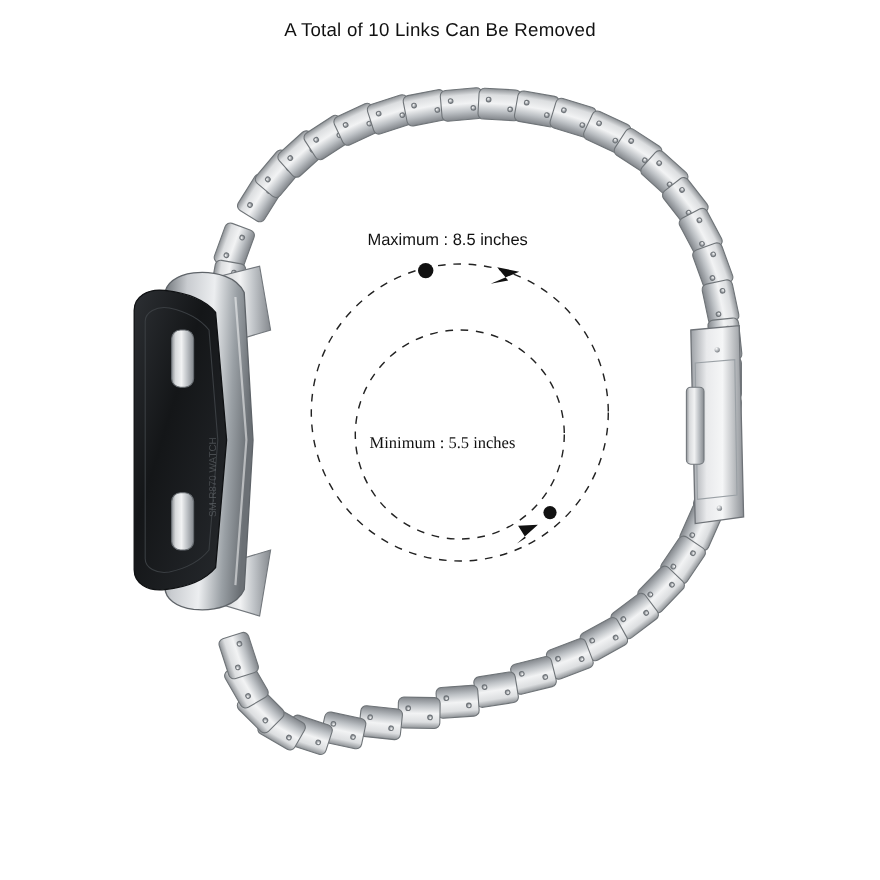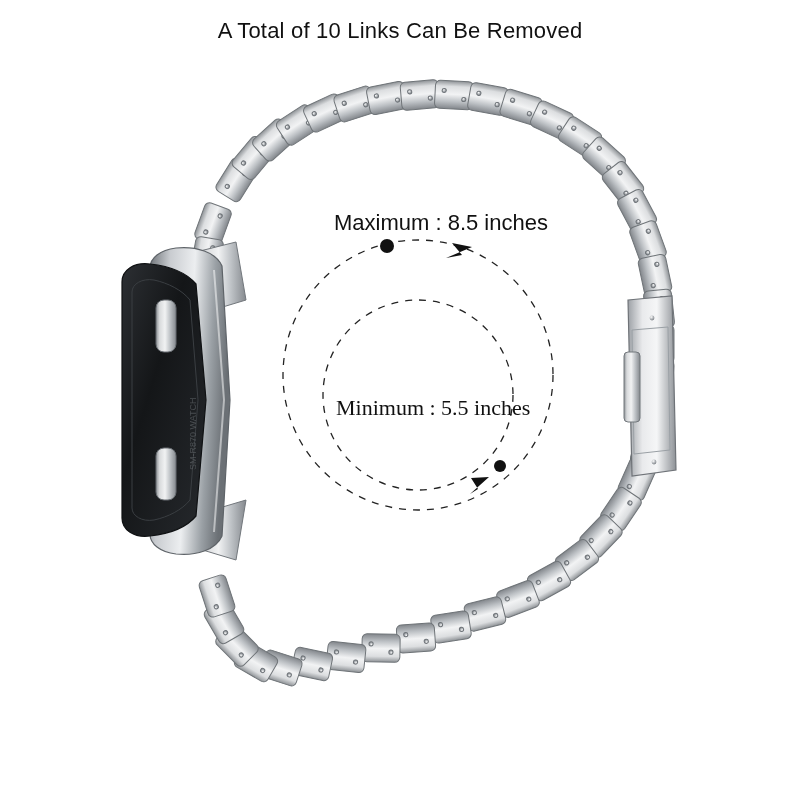--- a/index.html
+++ b/index.html
@@ -19,27 +19,27 @@
     width: 800px;
     height: 800px;
     background: #ffffff;
   }
   #title {
     position: absolute;
     top: 18px;
     left: 0;
     width: 800px;
     text-align: center;
-    font-size: 22px;
+    font-size: 17px;
     letter-spacing: 0.2px;
     color: #111111;
   }
   .label {
     position: absolute;
-    font-size: 22px;
+    font-size: 15px;
     color: #111111;
     white-space: nowrap;
   }
   #label-max {
     left: 334px;
     top: 210px;
   }
   #label-min {
     left: 336px;
     top: 395px;

